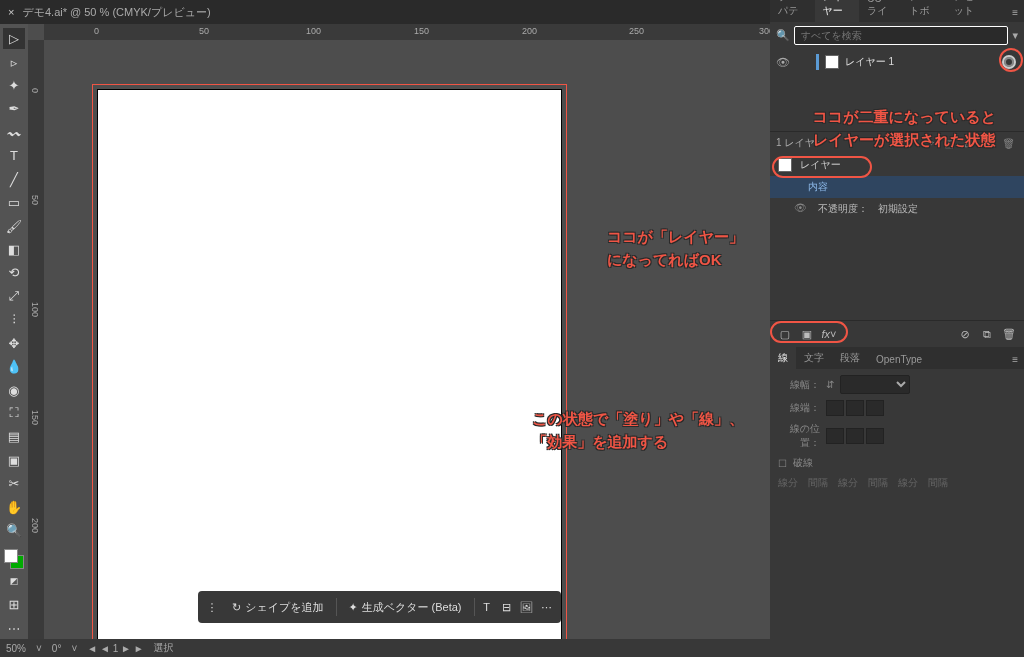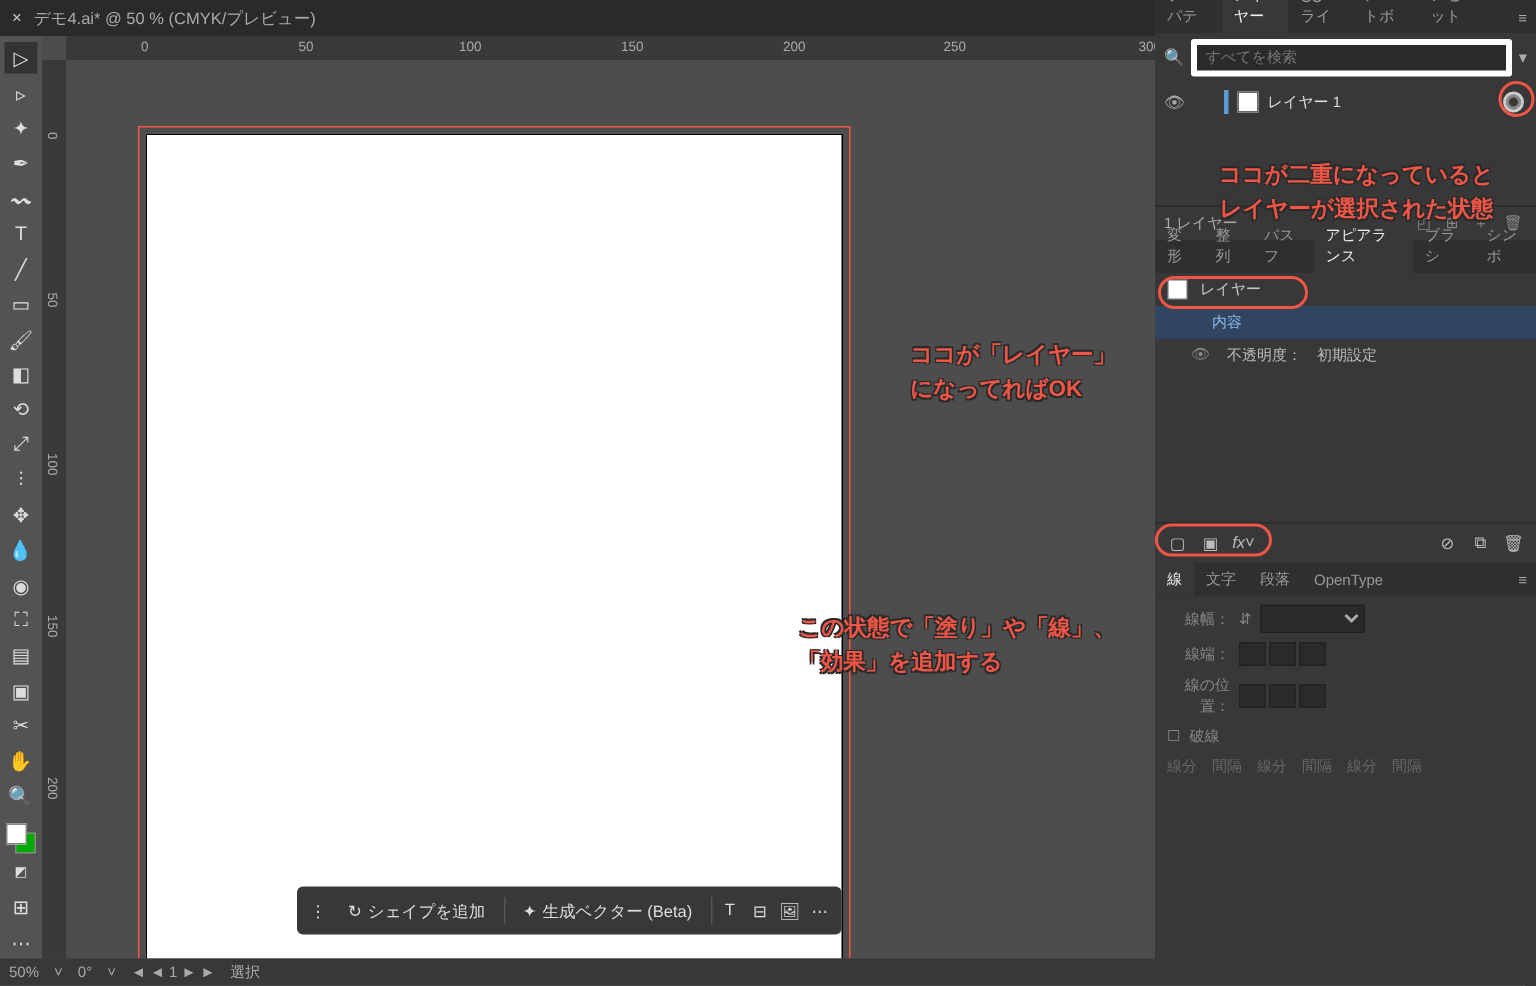--- a/index.html
+++ b/index.html
@@ -33,21 +33,21 @@
 
 .right-panels { position: absolute; right: 0; top: 0; width: 254px; bottom: 0; background: #383838; display: flex; flex-direction: column; }
 .panel-tabs { display: flex; height: 22px; background: #2f2f2f; font-size: 10px; align-items: flex-end; }
 .ptab { padding: 4px 8px; color: #999; cursor: pointer; }
 .ptab.active { background: #383838; color: #eee; }
 .ptab.spacer { flex: 1; }
 .menu-icon { padding: 4px 6px; color: #aaa; cursor: pointer; }
 
 .layers-body { background: #383838; }
 .search-row { display: flex; align-items: center; padding: 4px 6px; gap: 4px; }
-.search-row input { flex: 1; background: #2a2a2a; border: 4px solid #ffffff; color: #aaa; padding: 3px 6px; font-size: 10px; border-radius: 2px; }
+.search-row input { flex: 1; background: #2a2a2a; border: 1px solid #ffffff; color: #aaa; padding: 3px 6px; font-size: 10px; border-radius: 2px; }
 .filter-ic { color: #aaa; cursor: pointer; }
 .layer-row { display: flex; align-items: center; padding: 4px 6px; gap: 6px; }
 .eye { width: 14px; text-align: center; color: #aaa; cursor: pointer; }
 .layer-bar { width: 3px; height: 16px; background: #5b9bd5; }
 .layer-thumb { width: 14px; height: 14px; background: #fff; border: 1px solid #666; }
 .layer-name { flex: 1; font-size: 10px; color: #ddd; }
 .target-ring { width: 14px; height: 14px; border-radius: 50%; border: 2px solid #888; position: relative; }
 .target-ring.sel { border-color: #ccc; box-shadow: 0 0 0 2px #888 inset; }
 .red-circle { position: absolute; border: 2.5px solid #f05545; border-radius: 50%; width: 24px; height: 24px; right: -5px; top: -5px; pointer-events: none; }
 
@@ -193,28 +193,20 @@
       <span>1 レイヤー</span>
       <span class="sp"></span>
       <span class="ic">⌖</span>
       <span class="ic">◰</span>
       <span class="ic">⊞</span>
       <span class="ic">＋</span>
       <span class="ic">🗑</span>
     </div>
   </div>
 
-  <div class="panel-tabs">
-    <div class="ptab">変形</div>
-    <div class="ptab">整列</div>
-    <div class="ptab">パスフ</div>
-    <div class="ptab active">アピアランス</div>
-    <div class="ptab">ブラシ</div>
-    <div class="ptab">シンボ</div>
-  </div>
   <div class="appearance-body" style="position:relative">
     <div class="app-row hdr">
       <span class="app-swatch"></span>
       <span>レイヤー</span>
     </div>
     <span class="red-ring-h" style="left:2px;top:2px;width:100px;height:22px"></span>
     <div class="app-sub">内容</div>
     <div class="app-op">
       <span style="width:14px;color:#888">👁</span>
       <span>不透明度：</span>

